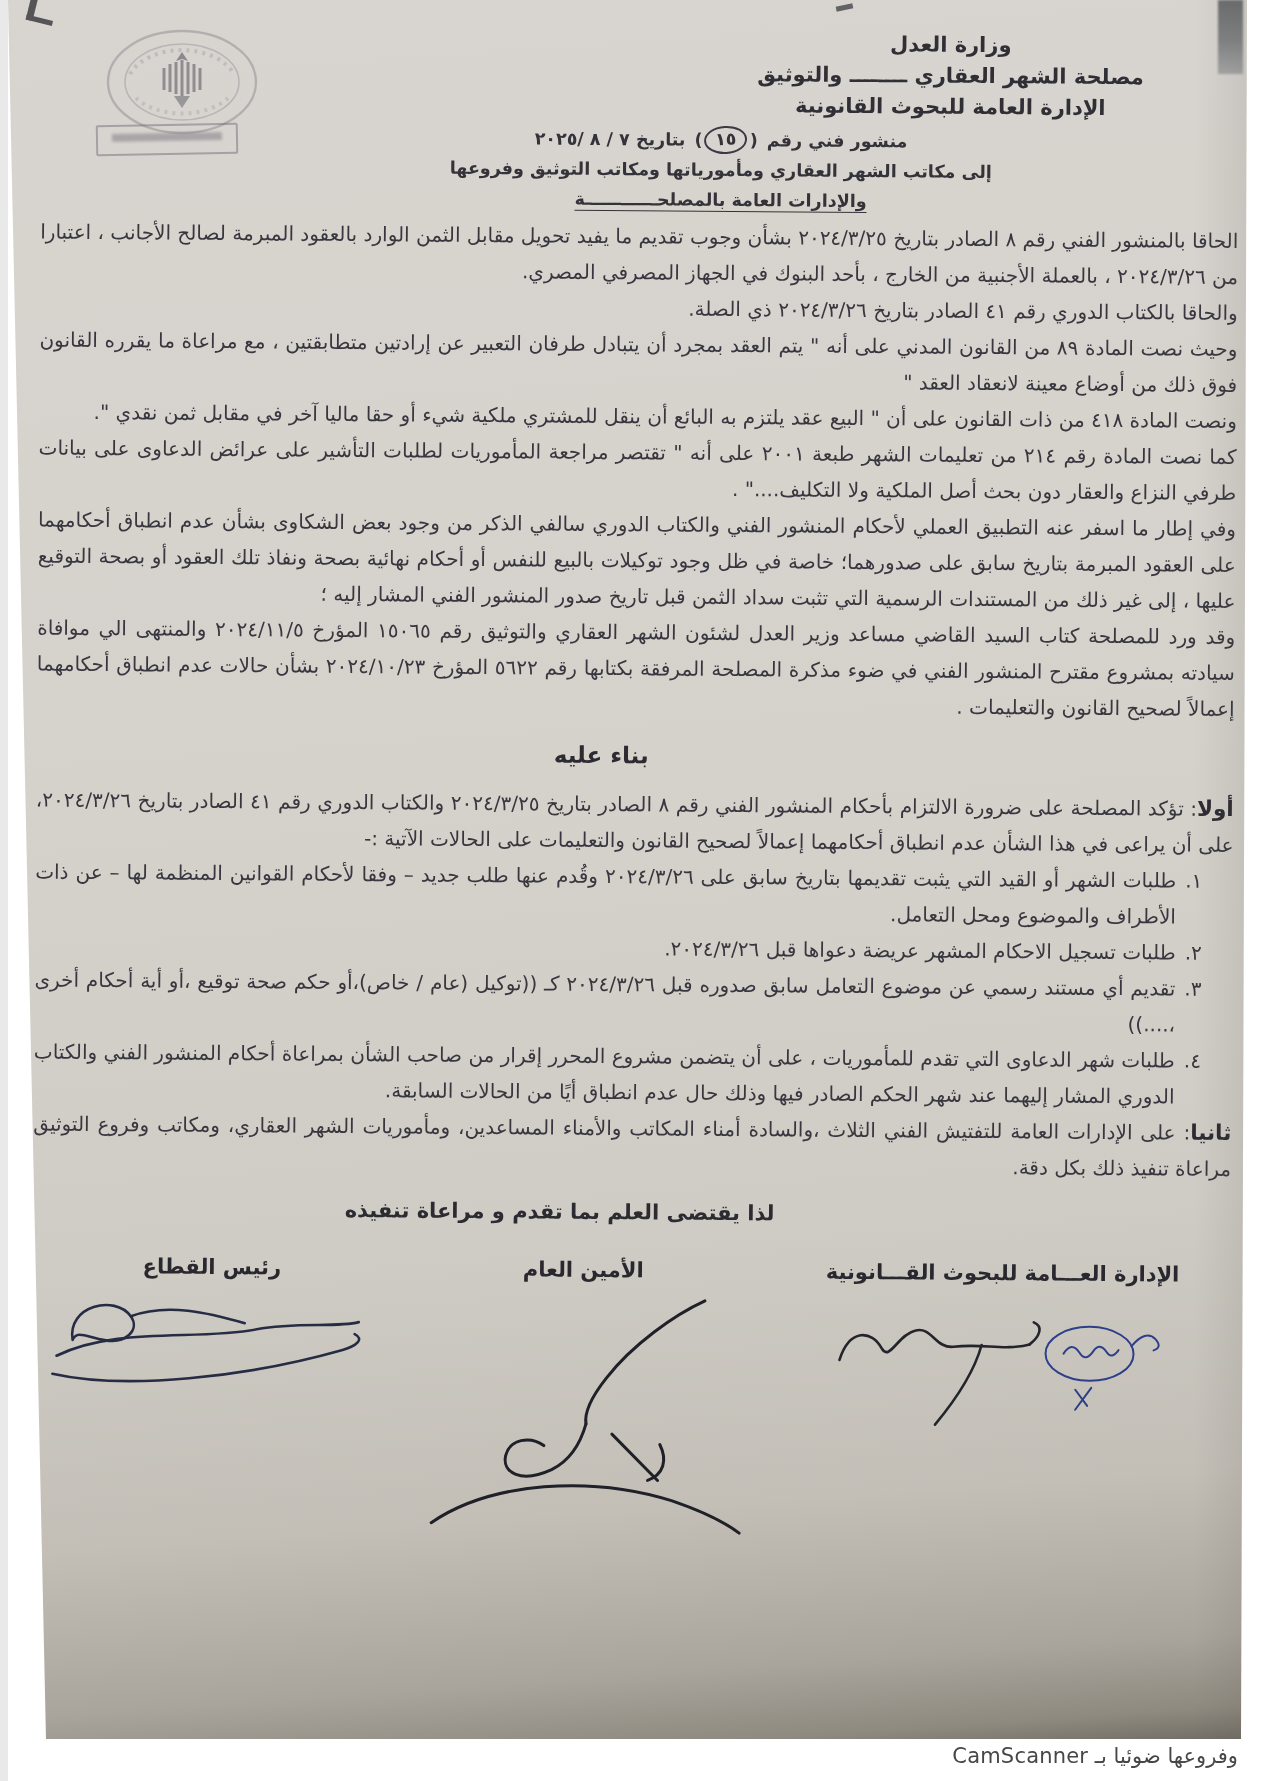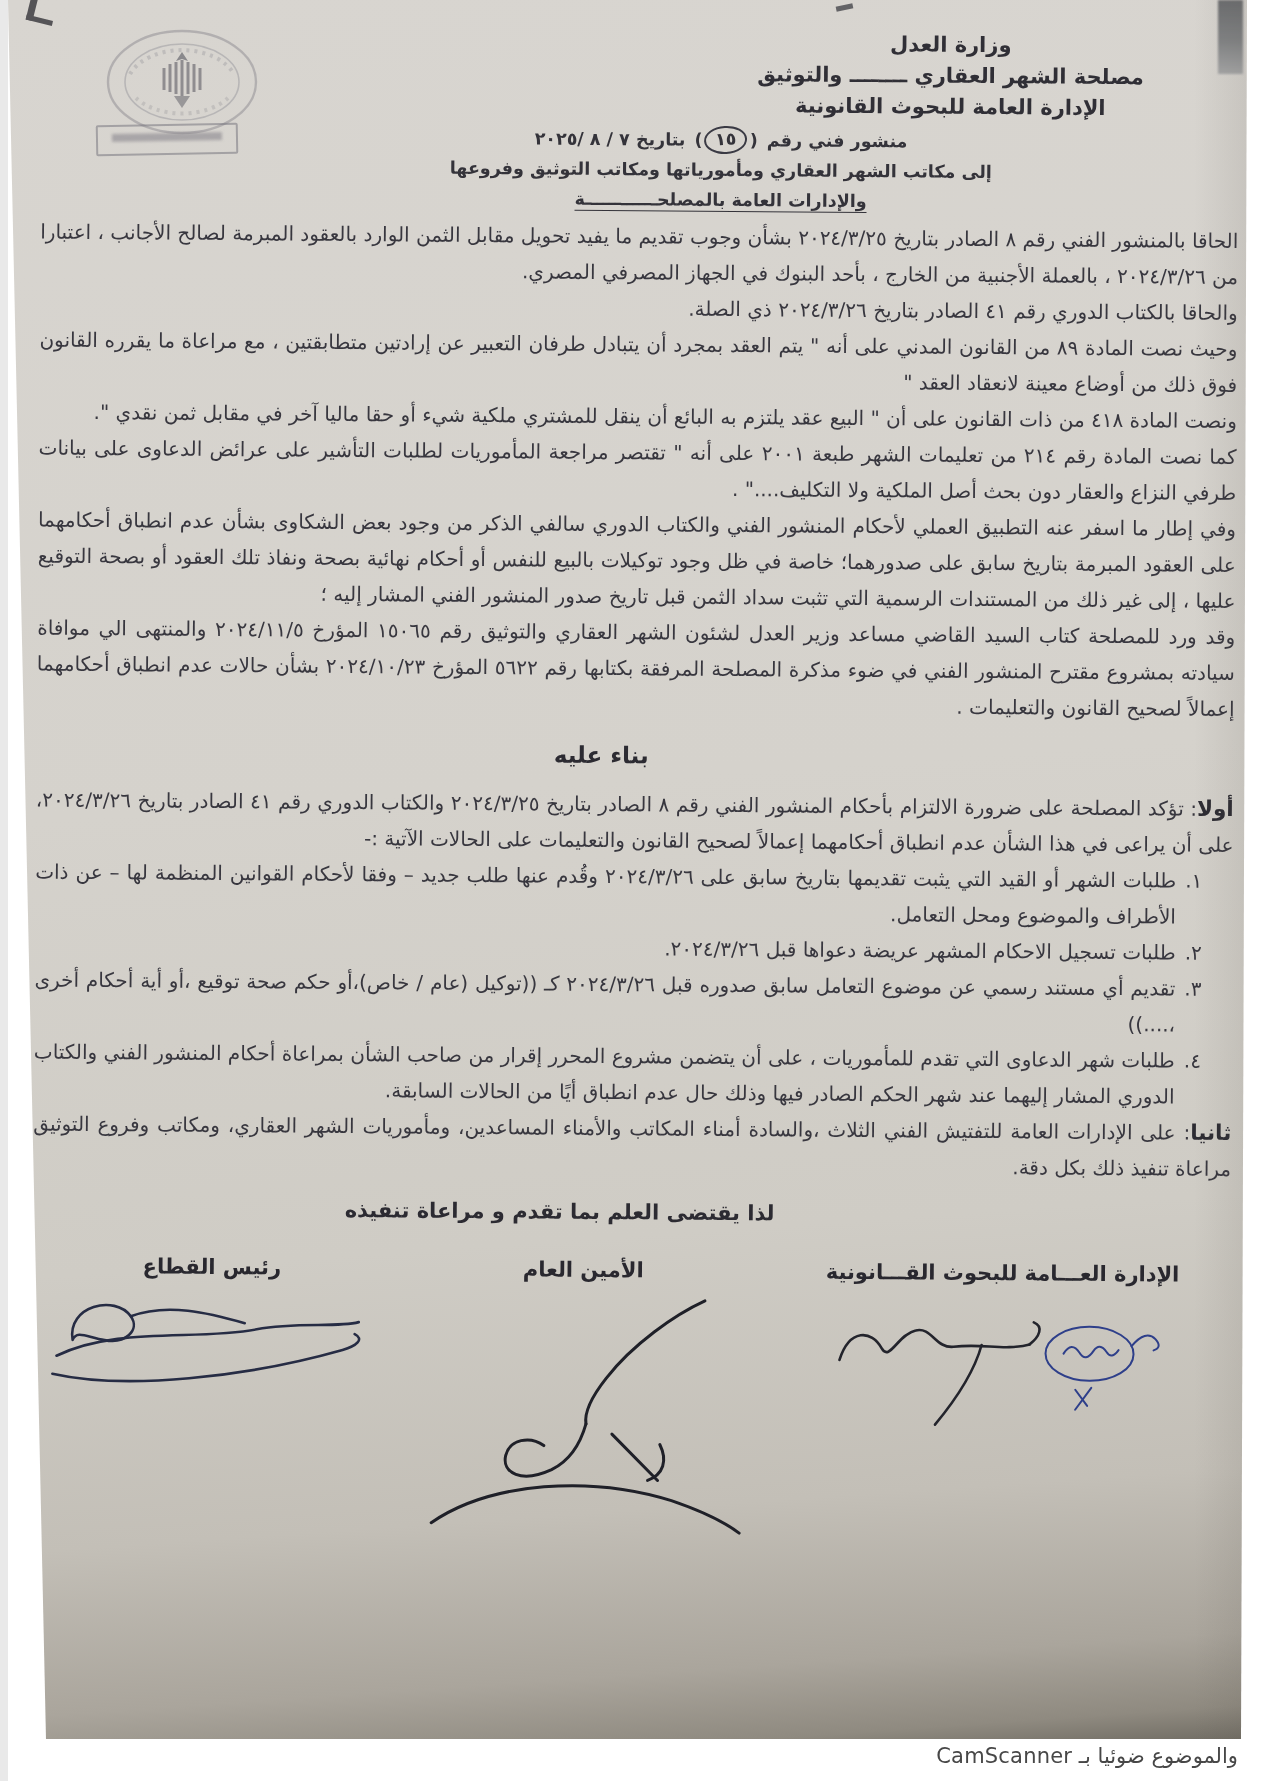--- a/index.html
+++ b/index.html
@@ -198,14 +198,14 @@
             <path d="M6,92 C80,108 200,94 296,66 C310,62 318,55 308,50"></path>
           </g>
         </svg>
       </div>
 
     </div>
   </div>
 </div>
 
 <div class="footer">
-  <span>والموضوع ضوئيا بـ CamScanner</span>
+  <span>وفروعها ضوئيا بـ CamScanner</span>
 </div>
 
 </body></html>

